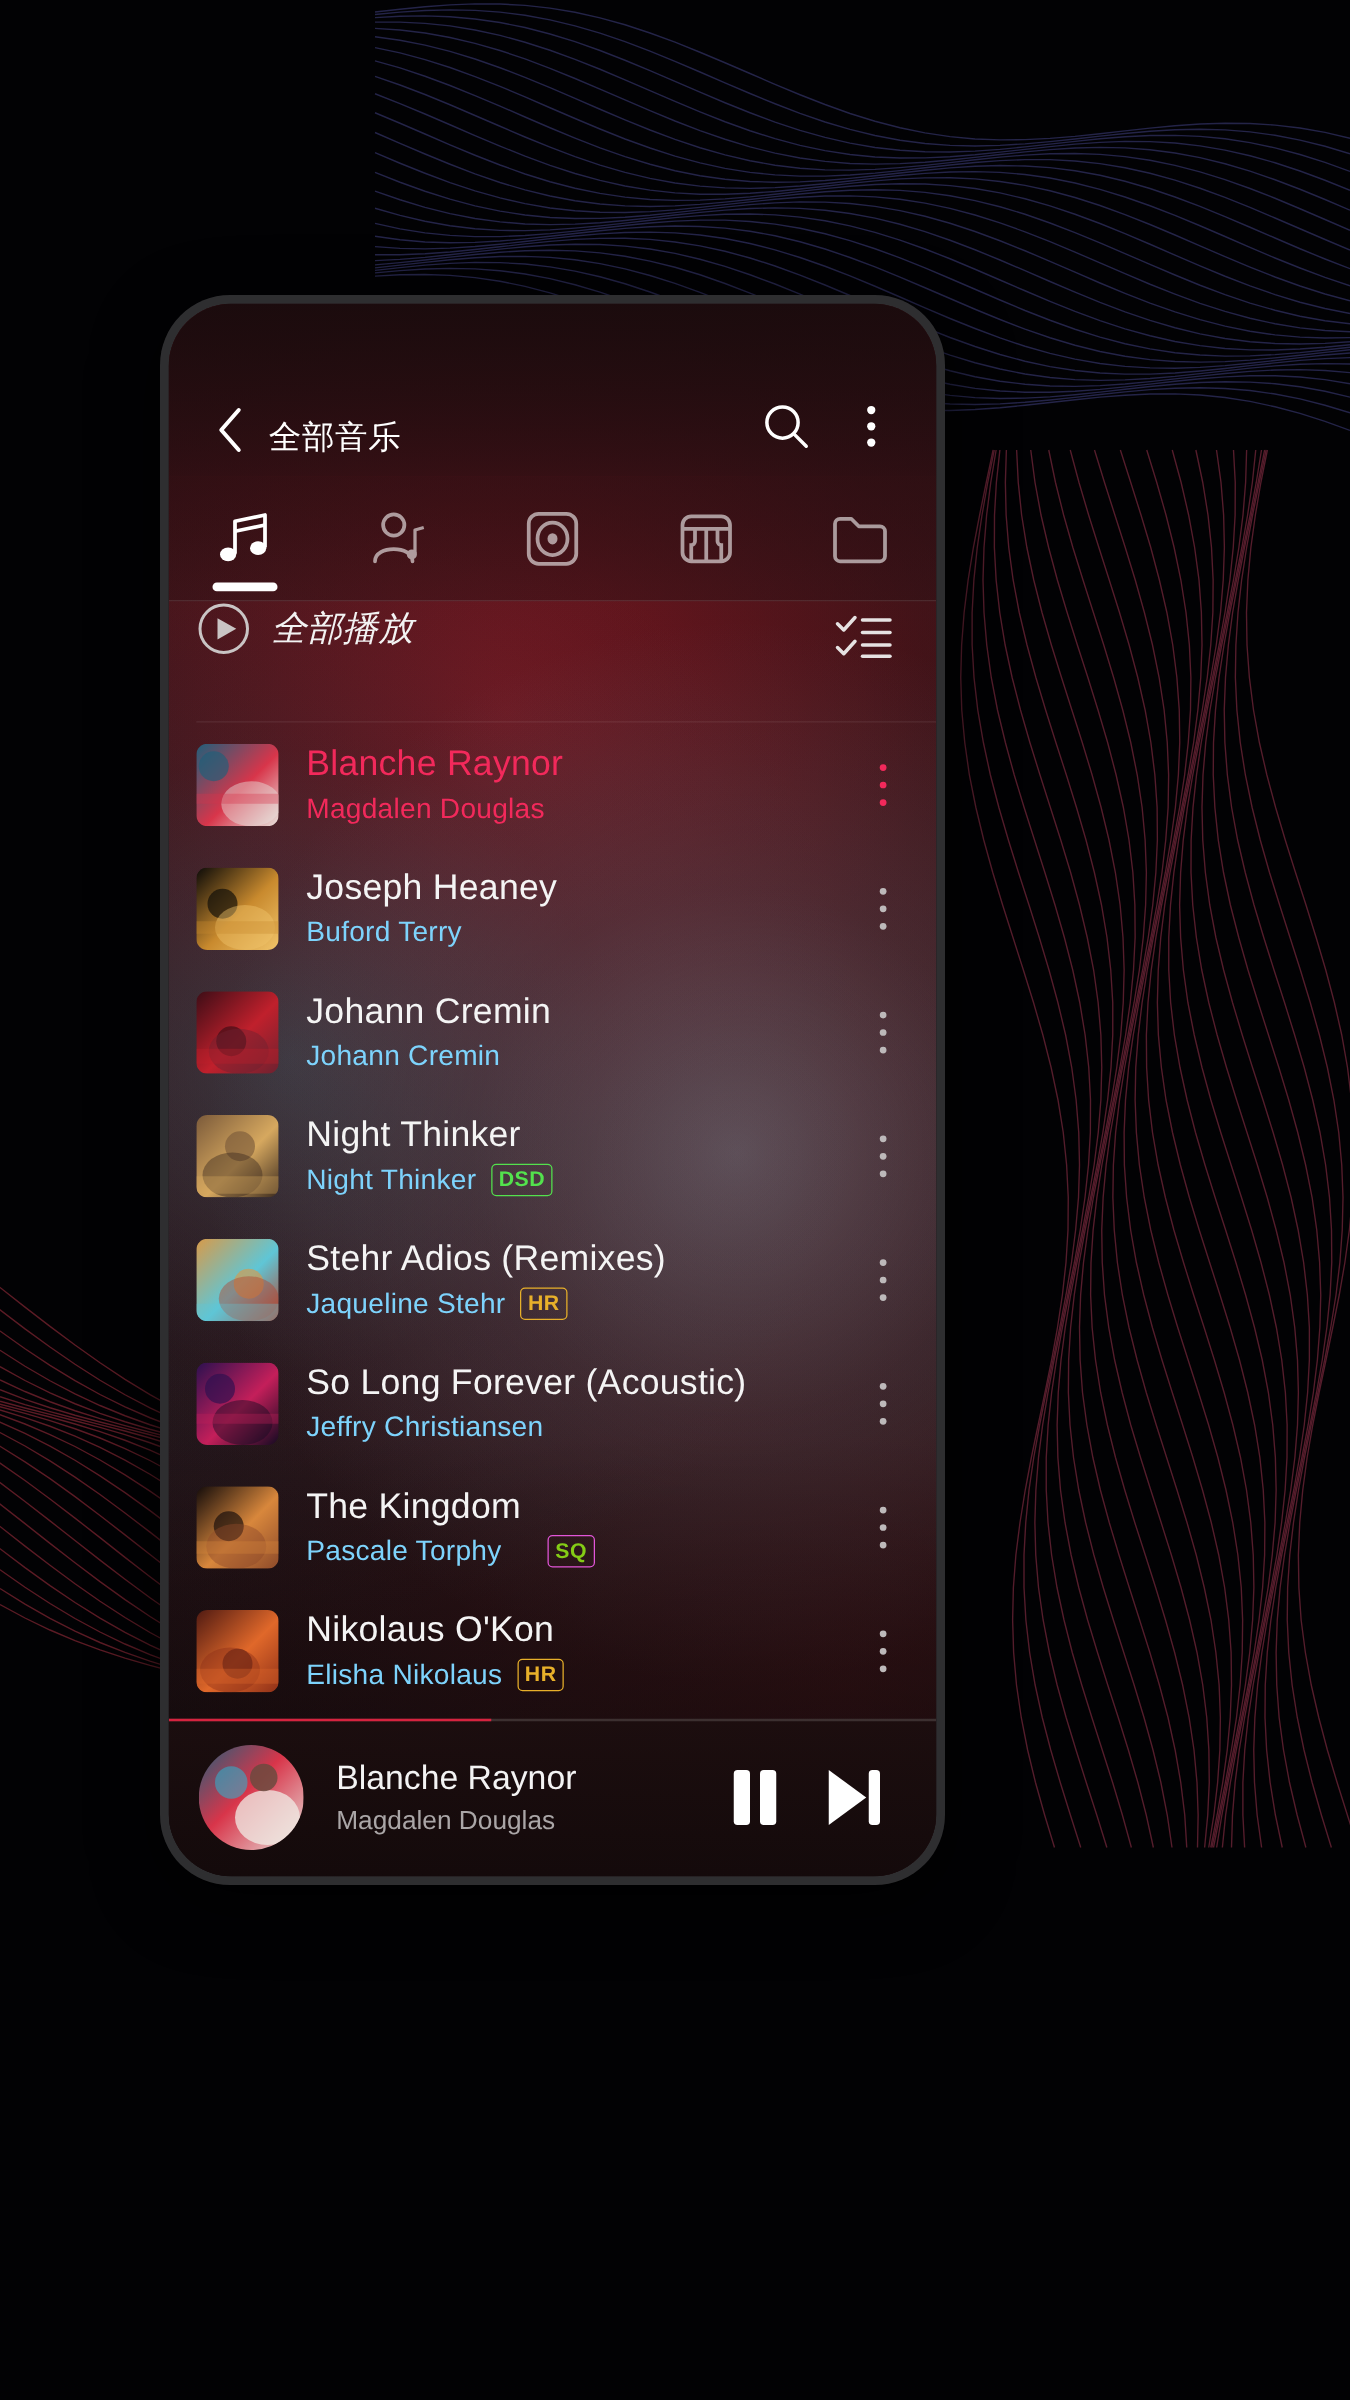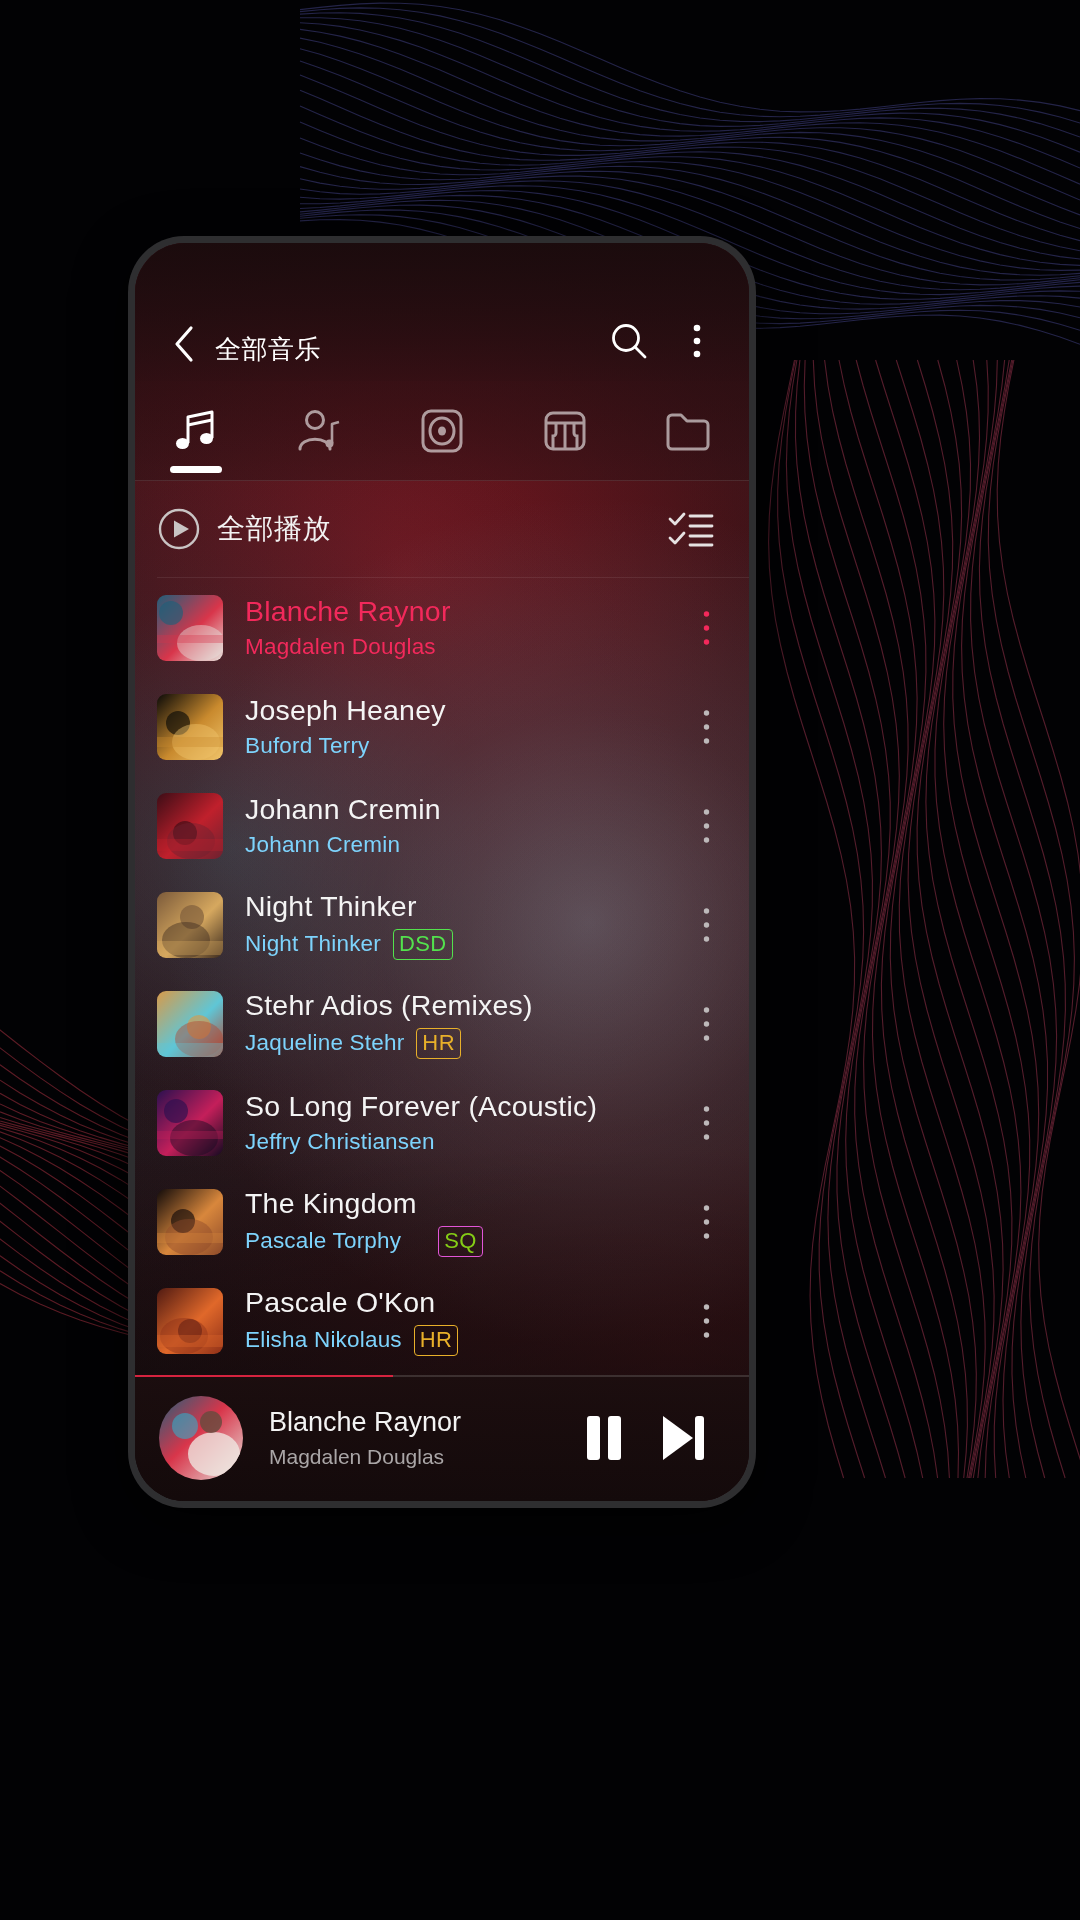--- a/index.html
+++ b/index.html
@@ -127,22 +127,23 @@
     height: 1px;
     background: rgba(255,255,255,.10);
   }
 
   
   #playall {
     position: absolute;
     left: 0; right: 0; top: 238px;
     height: 96px;
     display: flex;
-    align-items: center;
+    align-items: flex-start;
     padding: 0 30px 0 22px;
+    font-style: italic;
   }
   #playall-left {
     display: flex;
     align-items: center;
     cursor: pointer;
   }
   #playall-label {
     color: #f2f2f2;
     font-size: 28px;
     margin-left: 16px;
@@ -206,27 +207,27 @@
     color: #7dd3fc;
     font-size: 22.5px;
     white-space: nowrap;
     overflow: hidden;
     text-overflow: ellipsis;
     letter-spacing: .2px;
   }
   .badge {
     margin-left: 12px;
     flex: none;
-    font-size: 22px;
+    font-size: 17px;
     line-height: 1;
     padding: 3px 5px 4px 5px;
     border-radius: 4px;
     border: 1.6px solid;
     letter-spacing: .4px;
-    font-weight: normal;
+    font-weight: bold;
   }
   .badge.DSD { color: #53e24d; border-color: #53e24d; }
   .badge.HR  { color: #e8b02a; border-color: #e8b02a; }
   .badge.SQ  { color: #84cc16; border-color: #e255d8; margin-left: 37px; }
 
   .song-row.playing .song-title { color: #f2295b; }
   .song-row.playing .song-artist { color: #f2295b; }
 
   .row-menu {
     width: 50px; height: 76px;
@@ -702,21 +703,21 @@
                   <stop offset="100%" stop-color="#8f3018"></stop>
                 </linearGradient>
               </defs>
               <rect width="66" height="66" fill="url(#ag7)"></rect>
               <circle cx="33" cy="43" r="12" fill="#501a12" opacity=".65"></circle>
               <ellipse cx="27" cy="48" rx="24" ry="18" fill="#8f3018" opacity=".45"></ellipse>
               <rect x="0" y="47" width="66" height="12" fill="#e0682a" opacity=".35"></rect>
             </svg>
           </div>
           <div class="song-text">
-            <div class="song-title">Pascale O'Kon</div>
+            <div class="song-title">Nikolaus O'Kon</div>
             <div class="song-sub">
               <div class="song-artist">Elisha Nikolaus</div>
               <div class="badge HR">HR</div>
             </div>
           </div>
           <div class="row-menu">
             <svg width="11" height="40" viewBox="0 0 11 40">
               <circle cx="5.5" cy="6" r="2.7" fill="#bdb9ba"></circle>
               <circle cx="5.5" cy="20" r="2.7" fill="#bdb9ba"></circle>
               <circle cx="5.5" cy="34" r="2.7" fill="#bdb9ba"></circle>

